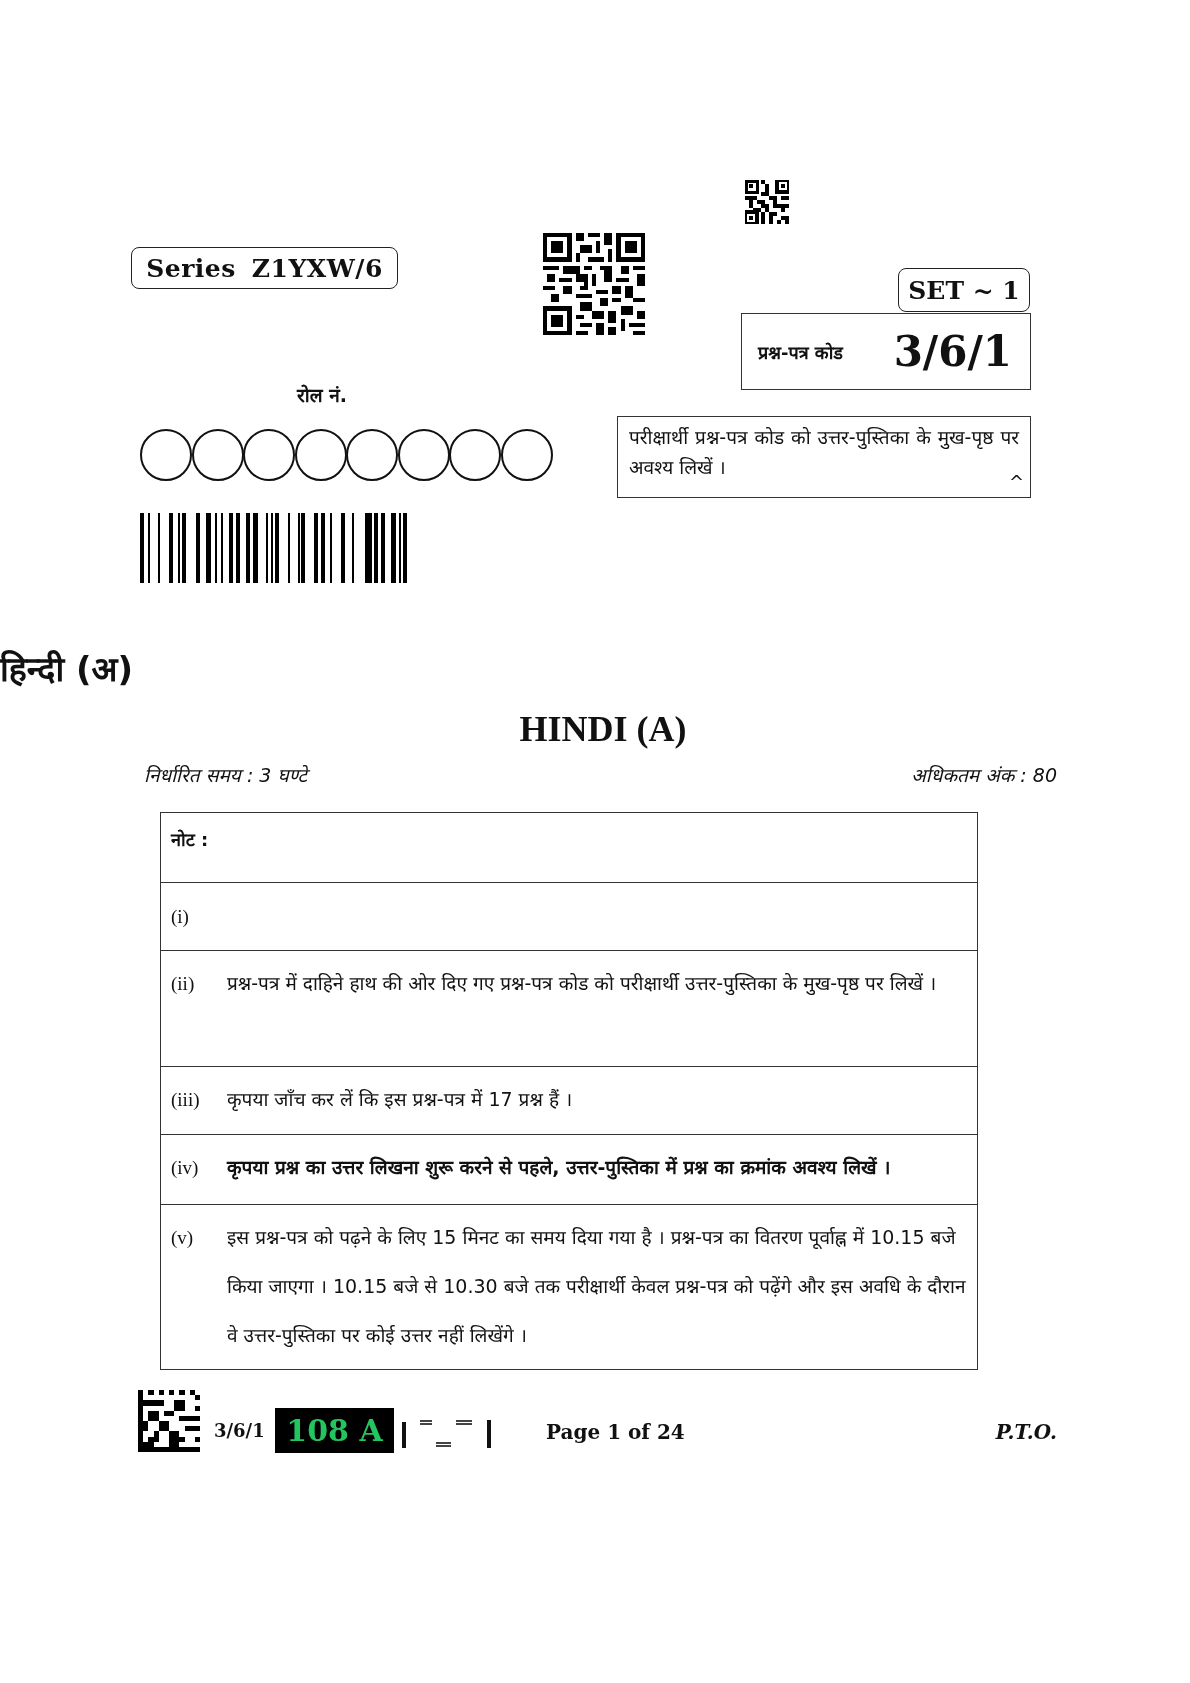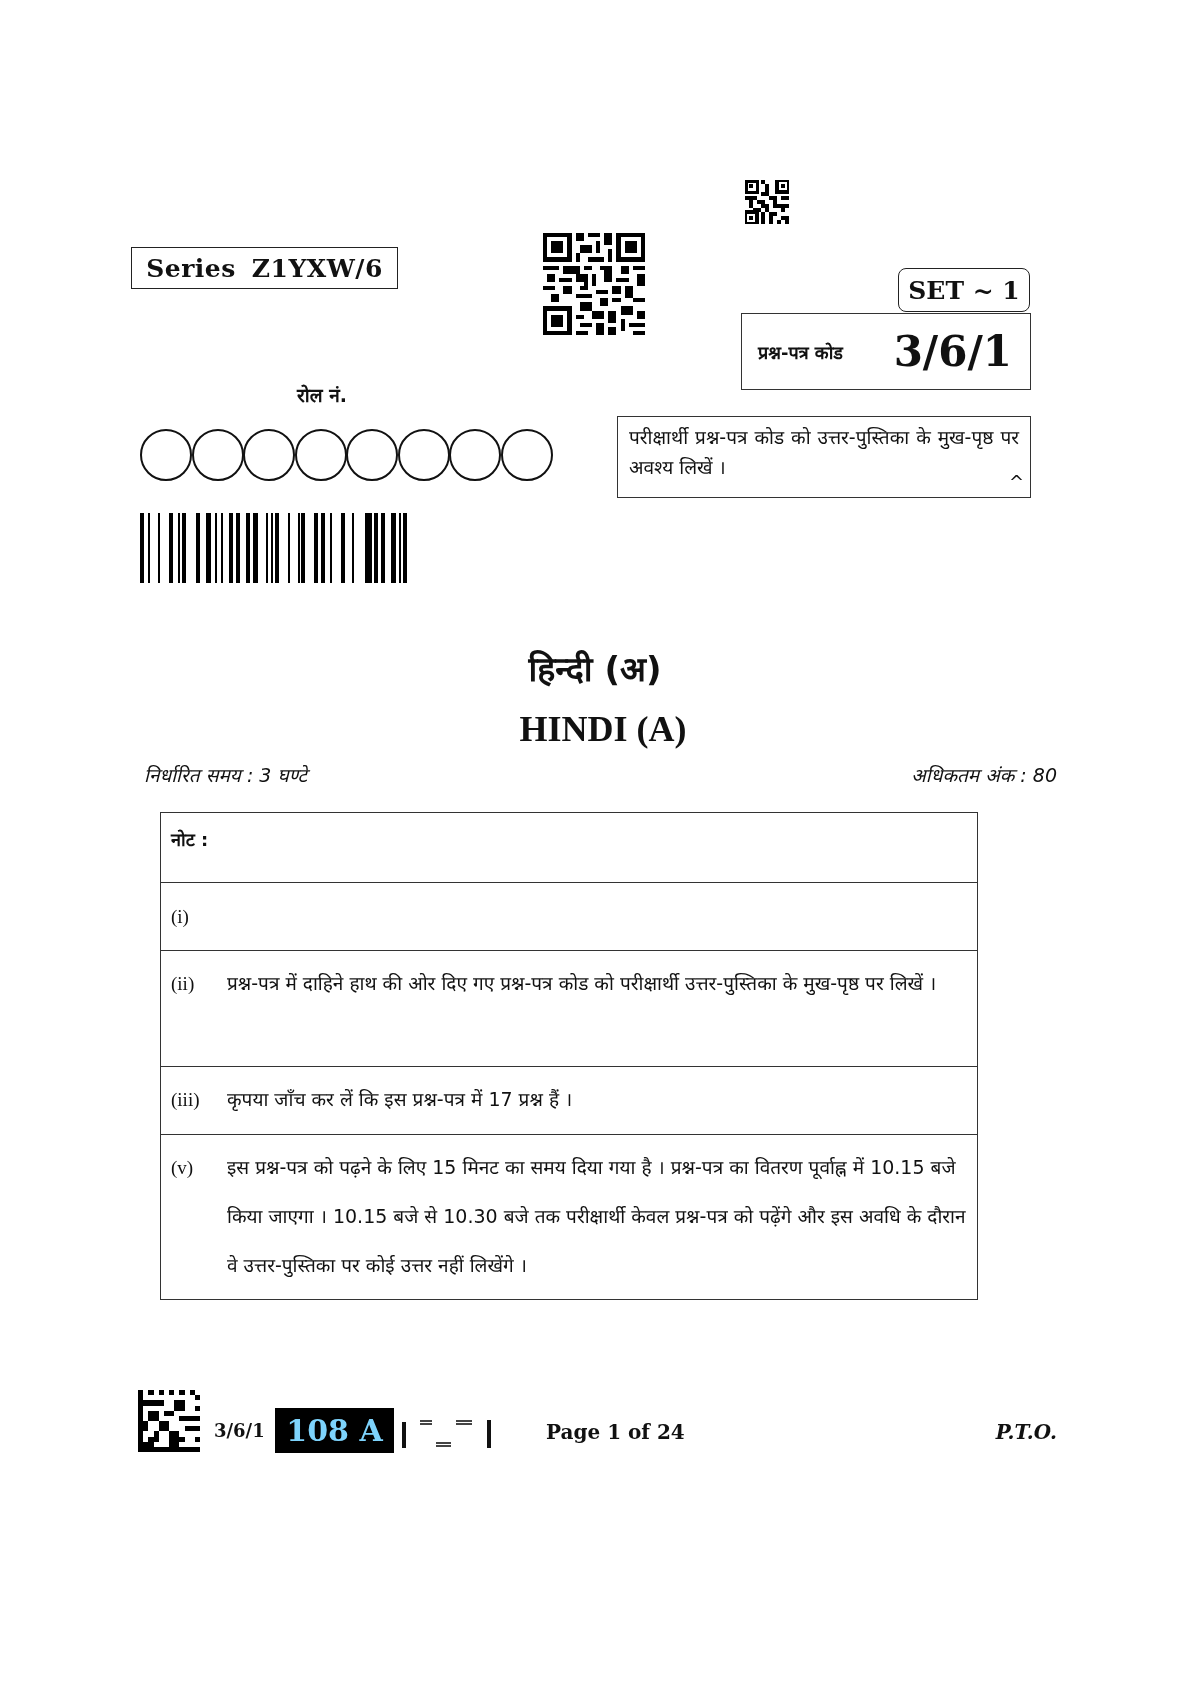--- a/index.html
+++ b/index.html
@@ -2,21 +2,21 @@
 <html><head>
   <meta charset="utf-8">
   <style>
     html, body { margin:0; padding:0; background:#fff; }
     body { width:1190px; height:1683px; position:relative; overflow:hidden; color:#111;
       font-family:"DejaVu Serif", serif; }
     .abs { position:absolute; }
     .serif-b { font-family:"DejaVu Serif", serif; font-weight:bold; }
     .sans { font-family:"DejaVu Sans", sans-serif; }
 
-    .series-box { left:131px; top:247px; width:267px; height:42px; border:1.6px solid #222; border-radius:0;
+    .series-box { left:131px; top:247px; width:267px; height:42px; border:1.6px solid #222; border-radius:8px;
       display:flex; align-items:center; justify-content:center; font-size:25px; letter-spacing:0.5px; box-sizing:border-box; }
     .series-box span + span { margin-left:16px; }
     .set-box { left:898px; top:246px; width:132px; height:44px; border:1.6px solid #222; border-radius:8px;
       display:flex; align-items:center; justify-content:center; font-size:25px; box-sizing:border-box;margin-top:22px; }
     .code-box { left:741px; top:313px; width:290px; height:77px; border:1.6px solid #333; box-sizing:border-box;
       display:flex; align-items:center; justify-content:space-between; padding:0 18px 0 16px; }
     .code-label { font-size:18px; font-weight:bold; }
     .code-value { font-size:42px; }
     .instr-box { left:617px; top:416px; width:414px; height:82px; border:1.6px solid #333; box-sizing:border-box;
       padding:5px 11px; font-size:19px; line-height:30px; text-align:justify; text-align-last:left; }
@@ -24,40 +24,40 @@
 
     .roll-label { left:297px; top:382px; font-size:19px; font-weight:bold; }
     .roll-circles { left:140px; top:429px; display:flex; }
     .roll-circle { width:52px; height:52px; border:2.2px solid #111; border-radius:50%; margin-right:-0.5px; box-sizing:border-box; }
 
     .barcode { left:140px; top:513px; width:275px; height:70px; }
     .qr-main { left:543px; top:233px; width:102px; height:102px; }
     .qr-small { left:745px; top:180px; width:44px; height:44px; }
     .dm { left:138px; top:1390px; width:62px; height:62px; }
 
-    .title-hi { left:0; width:1190px; top:645px; text-align:center; font-size:34px; font-weight:bold; }
+    .title-hi { left:0; width:1190px; top:645px; font-size:34px; font-weight:bold; }
     .title-en { left:0; width:1190px; top:708px; text-align:center; font-size:36px; font-weight:bold;margin-left:8px; }
     .time-label { left:144px; top:762px; font-size:19px; font-style:italic; }
     .marks-label { right:133px; top:762px; font-size:19px; font-style:italic; }
 
     .notes { left:160px; top:812px; width:818px; border:1.6px solid #333; box-sizing:border-box; }
     .note-head { height:70px; border-bottom:1.6px solid #333; padding:14px 10px; box-sizing:border-box; font-size:18px; font-weight:bold; }
     .note-row { border-bottom:1.6px solid #333; display:flex; padding:0 10px; box-sizing:border-box; font-size:19px; line-height:49px; }
     .note-row:last-child { border-bottom:none; }
     .note-num { width:56px; flex:none; }
     .note-text { flex:1; }
     .note-text.bold { font-weight:bold; }
     .r1 { height:68px; padding-top:9px; }
     .r2 { height:116px; padding-top:8px; }
     .r3 { height:68px; padding-top:8px; }
     .r4 { height:70px; padding-top:8px; }
     .r5 { height:164px; padding-top:8px; }
 
     .footer-code { left:214px; top:1420px; font-size:18px; font-weight:bold; }
-    .footer-badge { left:275px; top:1408px; width:119px; height:45px; background:#000; color:#7dd3fc;
+    .footer-badge { left:275px; top:1408px; width:119px; height:45px; background:#000; color:#22c55e;
       display:flex; align-items:center; justify-content:center; font-size:30px; font-weight:bold; }
     .footer-glyph { left:401px; top:1414px; width:106px; height:36px; }
     .footer-page { left:546px; top:1420px; font-size:20px; font-weight:bold; }
     .footer-pto { right:133px; top:1420px; font-size:20px; font-weight:bold; font-style:italic; }
   </style>
 </head>
 <body>
 
 <svg class="abs qr-small" viewBox="0 0 11 11" shape-rendering="crispEdges">
   <rect x="0" y="0" width="3" height="3" fill="none" stroke="#000" stroke-width="0.9" transform="translate(0.45 0.45) scale(0.9)"></rect>
@@ -157,20 +157,24 @@
     <span class="note-num" style="font-family:'Liberation Serif', serif;">(i)</span>
   </div>
   <div class="note-row r2">
     <span class="note-num" style="font-family:'Liberation Serif', serif;">(ii)</span>
     <span class="note-text">प्रश्न-पत्र में दाहिने हाथ की ओर दिए गए प्रश्न-पत्र कोड को परीक्षार्थी उत्तर-पुस्तिका के मुख-पृष्ठ पर लिखें ।</span>
   </div>
   <div class="note-row r3">
     <span class="note-num" style="font-family:'Liberation Serif', serif;">(iii)</span>
     <span class="note-text">कृपया जाँच कर लें कि इस प्रश्न-पत्र में 17 प्रश्न हैं ।</span>
   </div>
+  <div class="note-row r4">
+    <span class="note-num" style="font-family:'Liberation Serif', serif;">(iv)</span>
+    <span class="note-text bold">कृपया प्रश्न का उत्तर लिखना शुरू करने से पहले, उत्तर-पुस्तिका में प्रश्न का क्रमांक अवश्य लिखें ।</span>
+  </div>
   <div class="note-row r5">
     <span class="note-num" style="font-family:'Liberation Serif', serif;">(v)</span>
     <span class="note-text">इस प्रश्न-पत्र को पढ़ने के लिए 15 मिनट का समय दिया गया है । प्रश्न-पत्र का वितरण पूर्वाह्न में 10.15 बजे किया जाएगा । 10.15 बजे से 10.30 बजे तक परीक्षार्थी केवल प्रश्न-पत्र को पढ़ेंगे और इस अवधि के दौरान वे उत्तर-पुस्तिका पर कोई उत्तर नहीं लिखेंगे ।</span>
   </div>
 </div>
 
 <svg class="abs dm" viewBox="0 0 12 12" shape-rendering="crispEdges">
   <rect x="0" y="0" width="1" height="12" fill="#000"></rect>
   <rect x="0" y="11" width="12" height="1" fill="#000"></rect>
   <path d="M2 0h1v1h-1zM4 0h1v1h-1zM6 0h1v1h-1zM8 0h1v1h-1zM10 0h1v1h-1zM11 1h1v1h-1zM11 3h1v1h-1zM11 5h1v1h-1zM11 7h1v1h-1zM11 9h1v1h-1zM1 2h4v1h-4zM7 2h2v2h-2zM2 4h2v2h-2zM5 4h2v1h-2zM8 5h3v1h-3zM1 6h1v2h-1zM4 6h2v2h-2zM9 7h2v1h-2zM2 9h2v1h-2zM6 8h2v3h-2zM8 9h1v1h-1zM3 8h1v1h-1zM1 10h2v1h-2z" fill="#000"></path>

